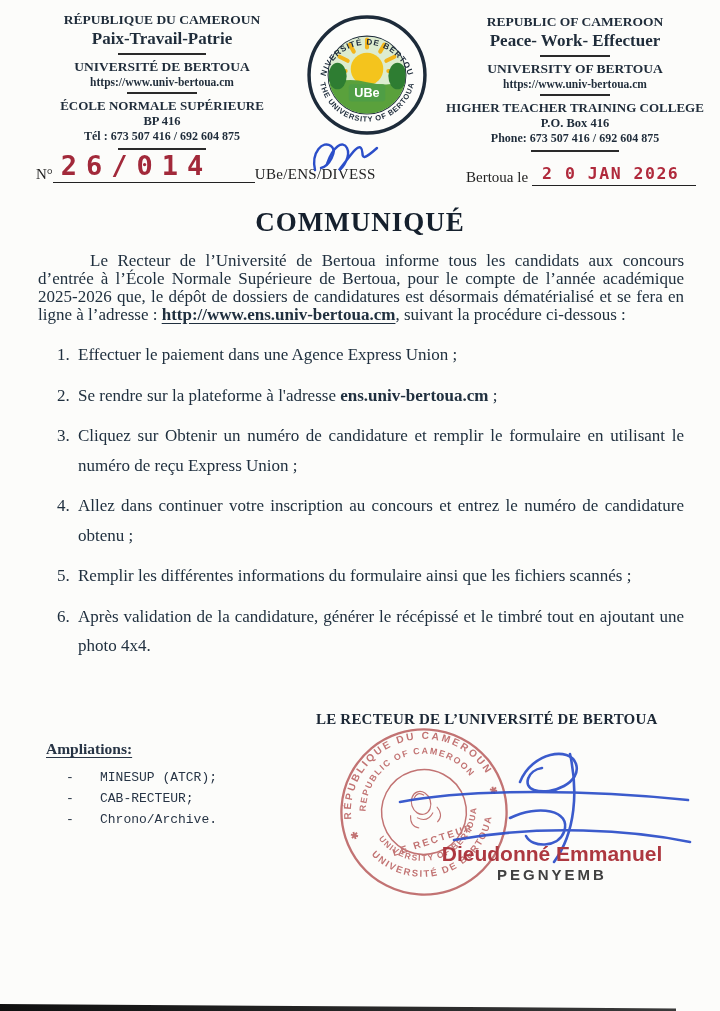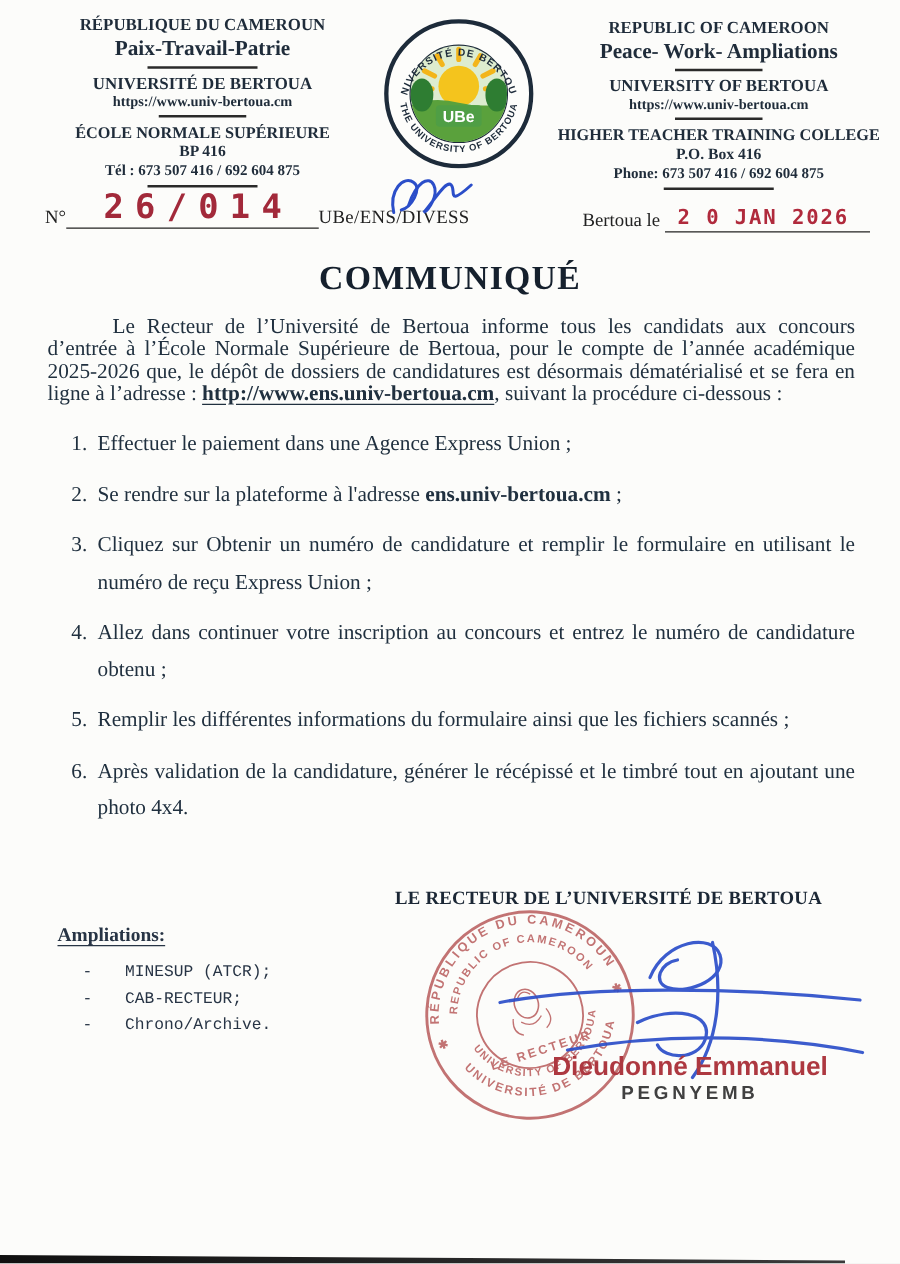--- a/index.html
+++ b/index.html
@@ -20,21 +20,21 @@
   .hl4{font-size:11.5px;margin-top:1px;}
   .hl5{font-size:13px;margin-top:4px;}
   .hl6{font-size:12.5px;}
   .hl7{font-size:12px;}
   
   .logo{position:absolute;left:306px;top:13px;width:122px;height:122px;}
   
   .ref-row{position:absolute;left:36px;top:158px;font-size:15px;color:#222;white-space:nowrap;}
   .ref-label{vertical-align:bottom;font-size:15px;}
   .ref-line{display:inline-block;width:202px;height:24px;border-bottom:1.6px solid #222;position:relative;vertical-align:bottom;}
-  .ref-stamp{position:absolute;left:30px;bottom:1px;font-family:"DejaVu Sans Mono",monospace;font-weight:bold;
+  .ref-stamp{position:absolute;left:8px;bottom:1px;font-family:"DejaVu Sans Mono",monospace;font-weight:bold;
     font-size:27px;letter-spacing:9px;color:#a2293a;white-space:nowrap;}
   .ref-service{vertical-align:bottom;font-size:15px;letter-spacing:.3px;}
   .ref-initials{position:absolute;left:252px;top:-26px;}
   .date-row{position:absolute;left:466px;top:158px;font-size:15px;color:#222;white-space:nowrap;}
   .date-label{vertical-align:bottom;}
   .date-line{display:inline-block;width:164px;height:27px;border-bottom:1.6px solid #222;position:relative;vertical-align:bottom;margin-left:4px;}
   .date-stamp{position:absolute;left:10px;bottom:2px;font-family:"DejaVu Sans Mono",monospace;font-weight:bold;
     font-size:16.5px;letter-spacing:1.5px;color:#b02a3c;white-space:nowrap;}
   
   .title{position:absolute;left:0;right:0;top:207px;text-align:center;font-size:27px;font-weight:bold;
@@ -114,21 +114,21 @@
         <textPath href="#logoArcTop" startOffset="50%" text-anchor="middle">UNIVERSITÉ DE BERTOUA</textPath>
       </text>
       <text font-family="Liberation Sans, sans-serif" font-size="7.4" font-weight="bold" fill="#1d2b3a" letter-spacing="0.7">
         <textPath href="#logoArcBot" startOffset="50%" text-anchor="middle">THE UNIVERSITY OF BERTOUA</textPath>
       </text>
     </svg>
   </div>
 
   <div class="hdr-col hdr-right">
     <div class="hl1">REPUBLIC OF CAMEROON</div>
-    <div class="hl2">Peace- Work- Ampliations</div>
+    <div class="hl2">Peace- Work- Effectuer</div>
     <div class="hdiv thin"></div>
     <div class="hl3">UNIVERSITY OF BERTOUA</div>
     <div class="hl4">https://www.univ-bertoua.cm</div>
     <div class="hdiv thin"></div>
     <div class="hl5">HIGHER TEACHER TRAINING COLLEGE</div>
     <div class="hl6">P.O. Box 416</div>
     <div class="hl7">Phone: 673 507 416 / 692 604 875</div>
     <div class="hdiv"></div>
   </div>
 

